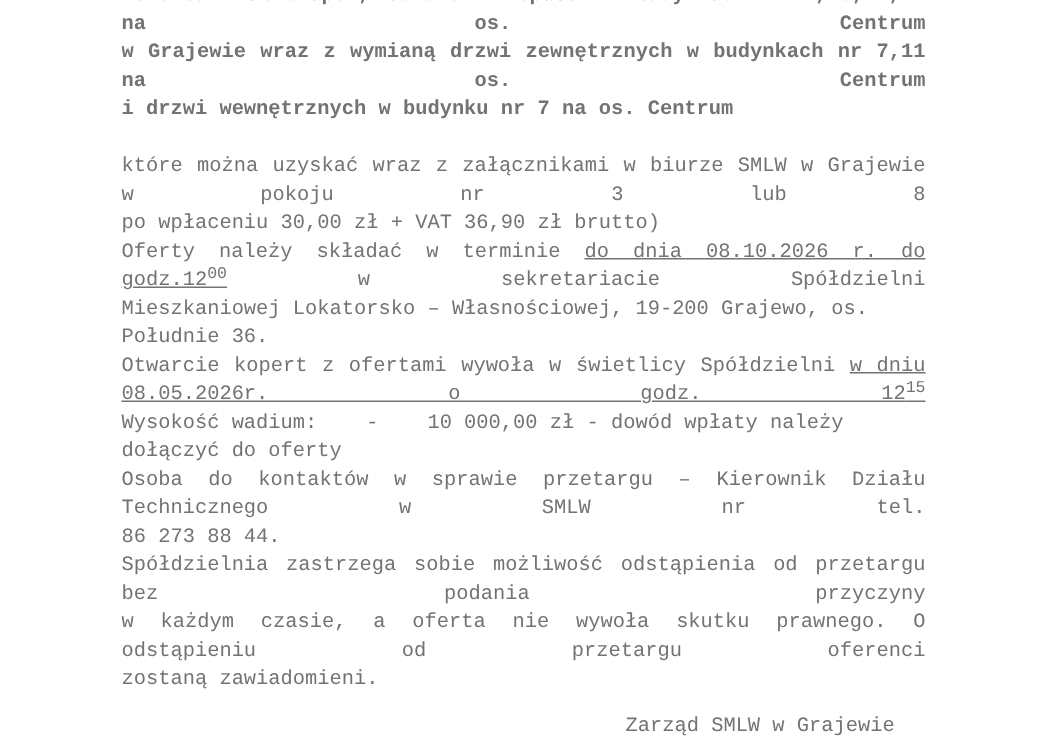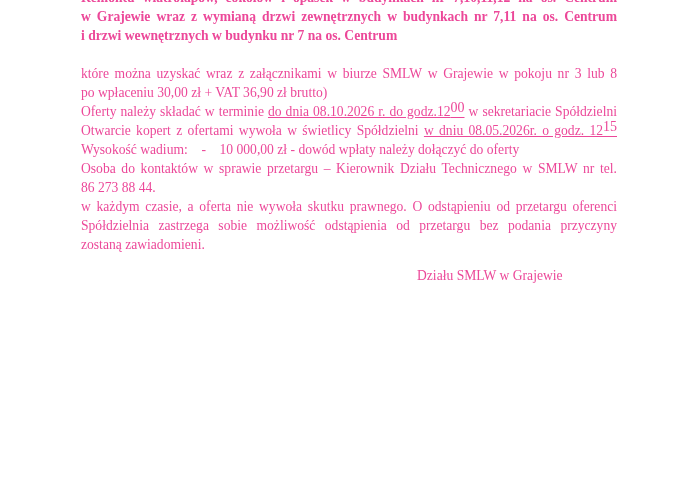--- a/index.html
+++ b/index.html
@@ -5,22 +5,22 @@
   html, body {
     margin: 0;
     padding: 0;
     background: #ffffff;
   }
   .page {
     position: relative;
     width: 700px;
     height: 500px;
     background: #ffffff;
-    color: #ec4899;
-    font-family: Liberation Serif, serif;
+    color: #737373;
+    font-family: Liberation Mono, monospace;
     font-size: 13.6px;
     line-height: 19px;
     overflow: hidden;
   }
   .content {
     position: absolute;
     left: 81px;
     top: -12px;
     width: 536px;
   }
@@ -28,21 +28,21 @@
   .bold { font-weight: bold; }
   .jf {
     text-align: justify;
     text-align-last: justify;
   }
   .pre { white-space: pre-wrap; }
   .blank { height: 19px; }
   .sig-gap { height: 12px; }
   .u { text-decoration: underline; }
   .sup {
-    font-size: 14px;
+    font-size: 11px;
     vertical-align: 4.5px;
     line-height: 0;
   }
   .signature { padding-left: 336px; }
 </style>
 </head>
 <body>
 
 <div class="page">
   <div class="content">
@@ -52,31 +52,32 @@
     <div class="line bold">i drzwi wewnętrznych w budynku nr 7 na os. Centrum</div>
 
     <div class="blank"></div>
 
     <div class="line jf">które można uzyskać wraz z załącznikami w biurze SMLW w Grajewie w pokoju nr 3 lub 8</div>
     <div class="line">po wpłaceniu 30,00 zł + VAT 36,90 zł brutto)</div>
 
     <div class="line jf">
       <span>Oferty należy składać w terminie </span><span class="u"><span>do dnia 08.10.2026 r. do godz.12</span><span class="sup">00</span></span><span> w sekretariacie Spółdzielni</span>
     </div>
+    <div class="line">Mieszkaniowej Lokatorsko – Własnościowej, 19-200 Grajewo, os. Południe 36.</div>
 
     <div class="line jf">
       <span>Otwarcie kopert z ofertami wywoła w świetlicy Spółdzielni </span><span class="u"><span>w dniu 08.05.2026r. o godz. 12</span><span class="sup">15</span></span>
     </div>
 
     <div class="line pre">Wysokość wadium:    -    10 000,00 zł - dowód wpłaty należy dołączyć do oferty</div>
 
     <div class="line jf">Osoba do kontaktów w sprawie przetargu – Kierownik Działu Technicznego w SMLW nr tel.</div>
     <div class="line">86 273 88 44.</div>
 
+    <div class="line jf">Spółdzielnia zastrzega sobie możliwość odstąpienia od przetargu bez podania przyczyny</div>
     <div class="line jf">w każdym czasie, a oferta nie wywoła skutku prawnego. O odstąpieniu od przetargu oferenci</div>
-    <div class="line jf">Spółdzielnia zastrzega sobie możliwość odstąpienia od przetargu bez podania przyczyny</div>
     <div class="line">zostaną zawiadomieni.</div>
 
     <div class="sig-gap"></div>
-    <div class="line signature">Działu SMLW w Grajewie</div>
+    <div class="line signature">Zarząd SMLW w Grajewie</div>
 
   </div>
 </div>
 
 </body></html>

